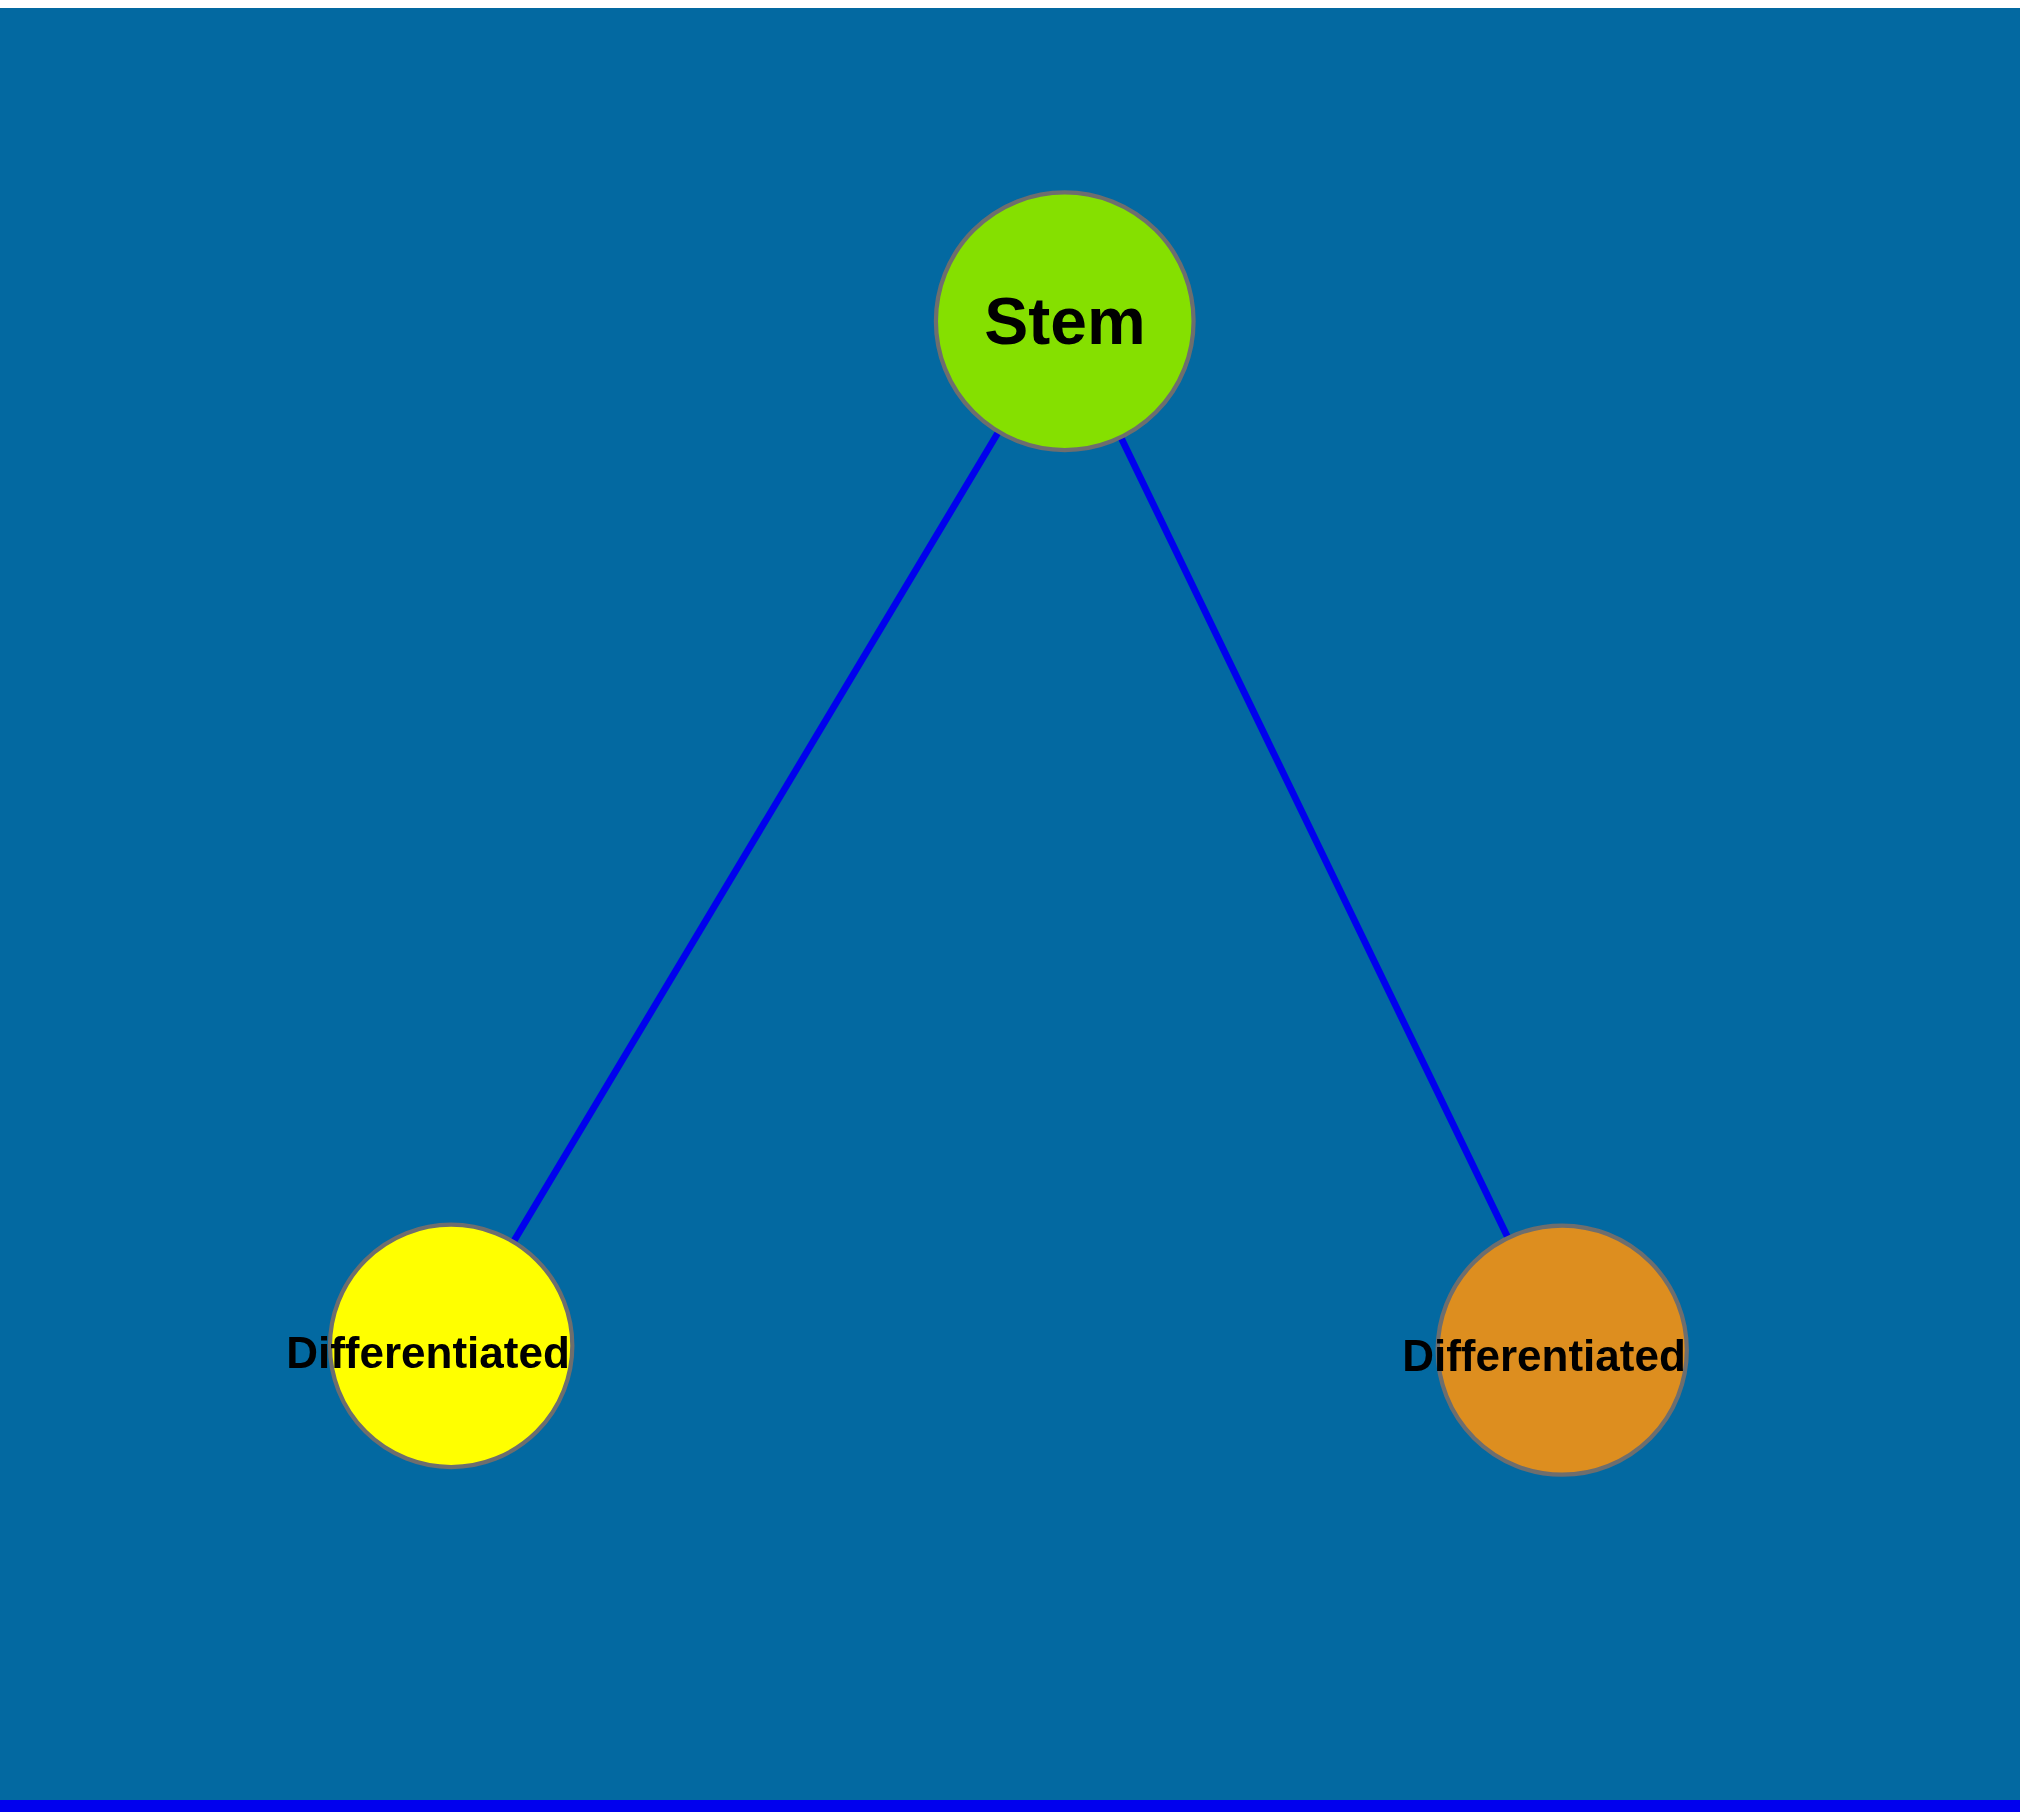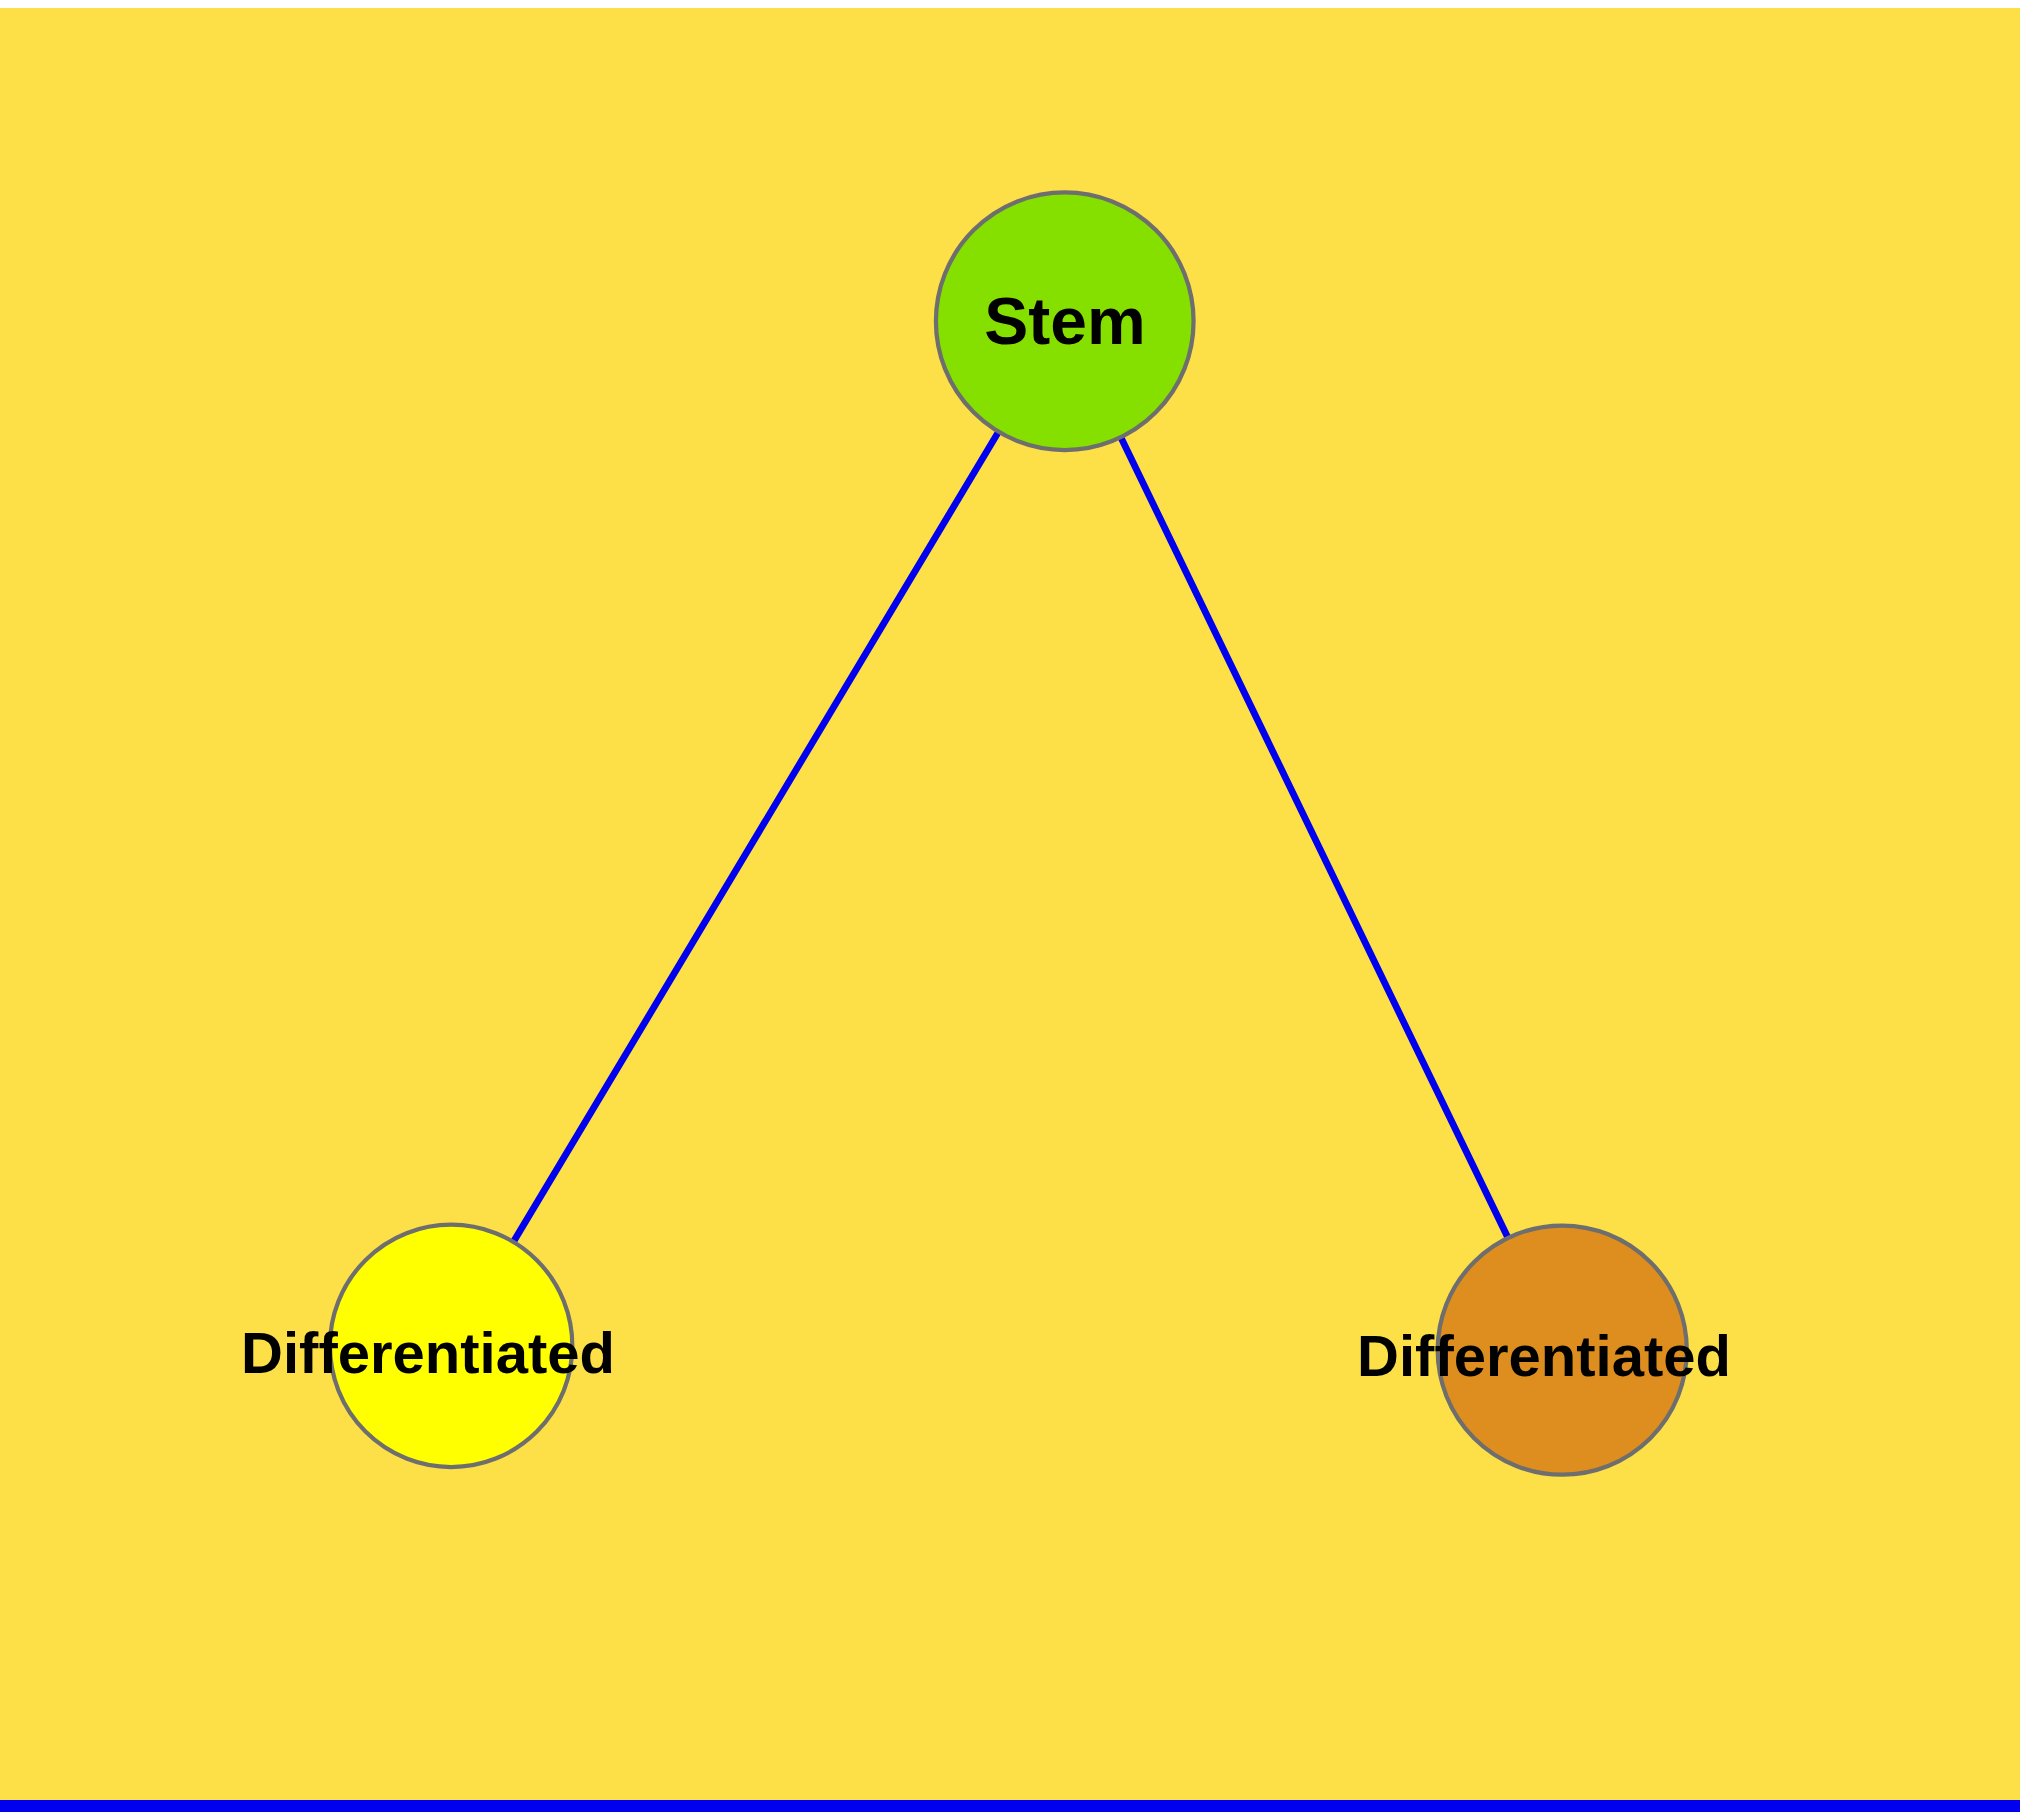--- a/index.html
+++ b/index.html
@@ -7,21 +7,21 @@
     padding: 0;
   }
   body {
     font-family: "Liberation Sans", "DejaVu Sans", sans-serif;
     background: #c8c8f0;
   }
   .canvas {
     position: relative;
     width: 2021px;
     height: 1812px;
-    background: #fde047;
+    background: #0369a1;
     overflow: hidden;
   }
   .graph {
     position: absolute;
     left: 0;
     top: 0;
     display: block;
   }
   .edge {
     stroke-width: 8;
@@ -41,21 +41,21 @@
     white-space: nowrap;
     line-height: 1.3;
     pointer-events: none;
   }
   .label.stem {
     left: 1065px;
     top: 322px;
     font-size: 66px;
   }
   .label.multi {
-    font-size: 58px;
+    font-size: 44px;
   }
   .label.type-a {
     left: 428px;
     top: 1353px;
   }
   .label.type-b {
     left: 1544px;
     top: 1356px;
   }
   .top-bar {

